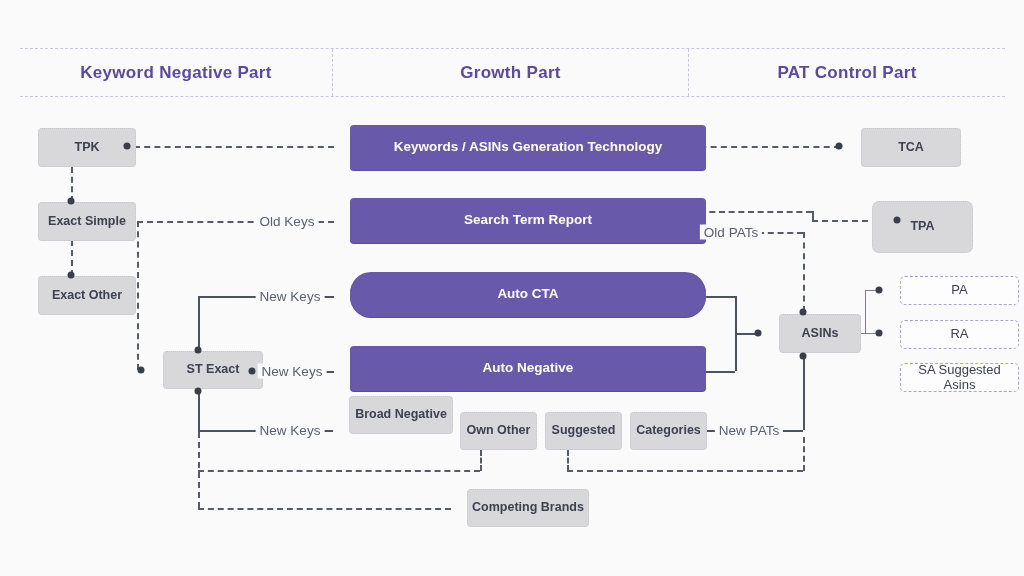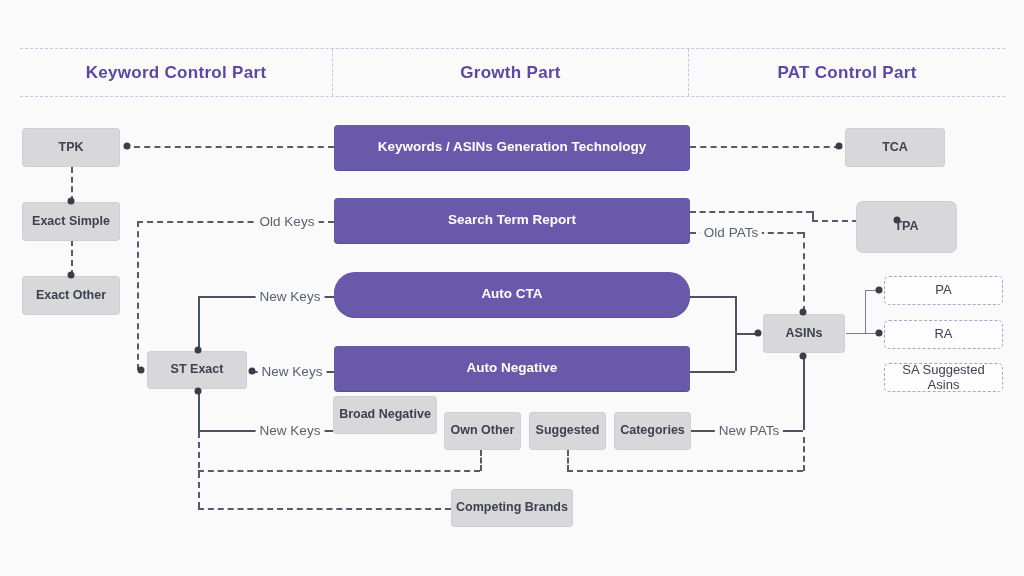--- a/index.html
+++ b/index.html
@@ -10,21 +10,21 @@
   #header{position:absolute;left:20px;top:48px;width:985px;height:49px;
     display:flex;border-top:1px dashed #c9c4e2;border-bottom:1px dashed #c9c4e2;box-sizing:border-box;}
   .hcell{display:flex;align-items:center;justify-content:center;
     font-weight:bold;font-size:17px;color:#5b48a2;letter-spacing:.3px;box-sizing:border-box;}
   .hcell:nth-child(1){width:313px;border-right:1px dashed #c9c4e2;}
   .hcell:nth-child(2){width:356px;border-right:1px dashed #c9c4e2;}
   .hcell:nth-child(3){width:316px;}
 
   
   .node{position:absolute;display:flex;align-items:center;justify-content:center;
-    text-align:center;box-sizing:border-box;line-height:1.1;}
+    text-align:center;box-sizing:border-box;line-height:1.1;margin-left:16px;}
   .node.gray{background:#d8d7da;border:1px dotted #c6c5cc;border-radius:4px;
     font-weight:bold;font-size:12.5px;color:#3d4150;}
   .node.purple{background:#6959aa;border-radius:4px;color:#ffffff;
     font-weight:bold;font-size:13.5px;box-shadow:0 1px 0 #5b4c99;}
   .node.outline{background:#fdfdfe;border:1px dashed #aaa5c9;border-radius:5px;
     font-size:13px;color:#3d4150;}
 
   
   .connector{position:absolute;box-sizing:border-box;}
   .connector.h.dashed{border-top:2px dashed #565b68;}
@@ -39,21 +39,21 @@
 
   .linelabel{position:absolute;transform:translate(-50%,-50%);
     background:#fafafa;padding:0 4px;font-size:13.5px;color:#5a6070;white-space:nowrap;}
 </style>
 </head>
 <body>
 
 <div id="canvas">
   <div id="header">
     <div class="hcell">
-      <span>Keyword Control Part</span>
+      <span>Keyword Negative Part</span>
     </div>
     <div class="hcell">
       <span>Growth Part</span>
     </div>
     <div class="hcell">
       <span>PAT Control Part</span>
     </div>
   </div>
   <div id="layer-connectors">
       <div class="connector h dashed" style="left: 134px; top: 146px; width: 200px; height: 0px;"></div>

